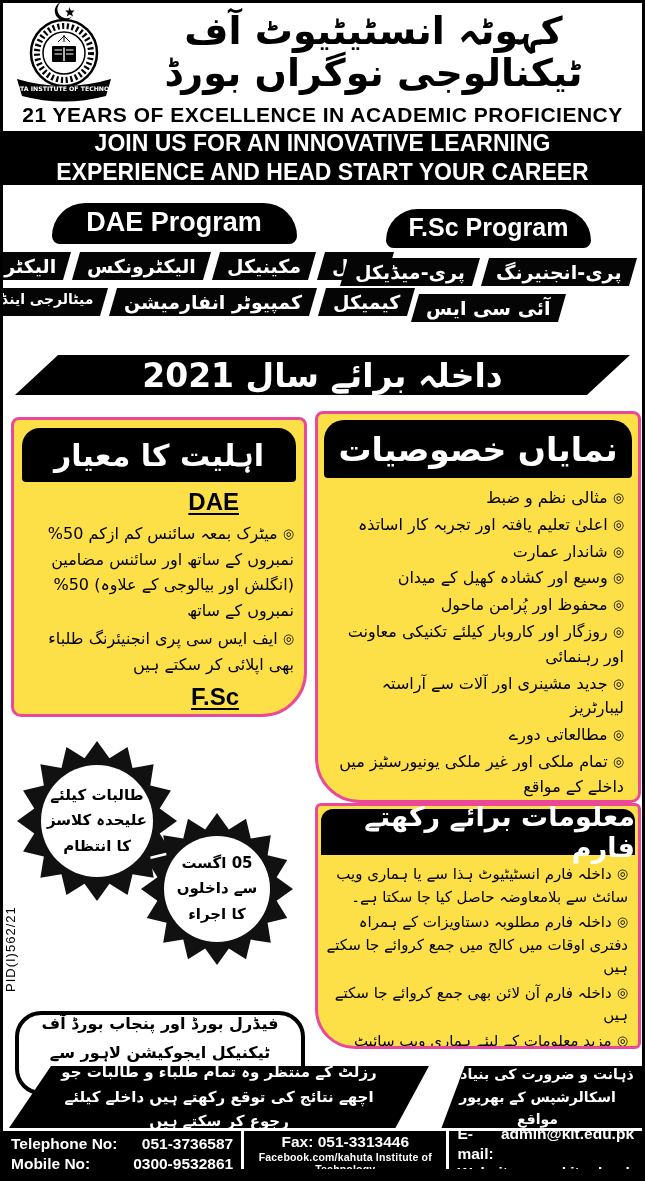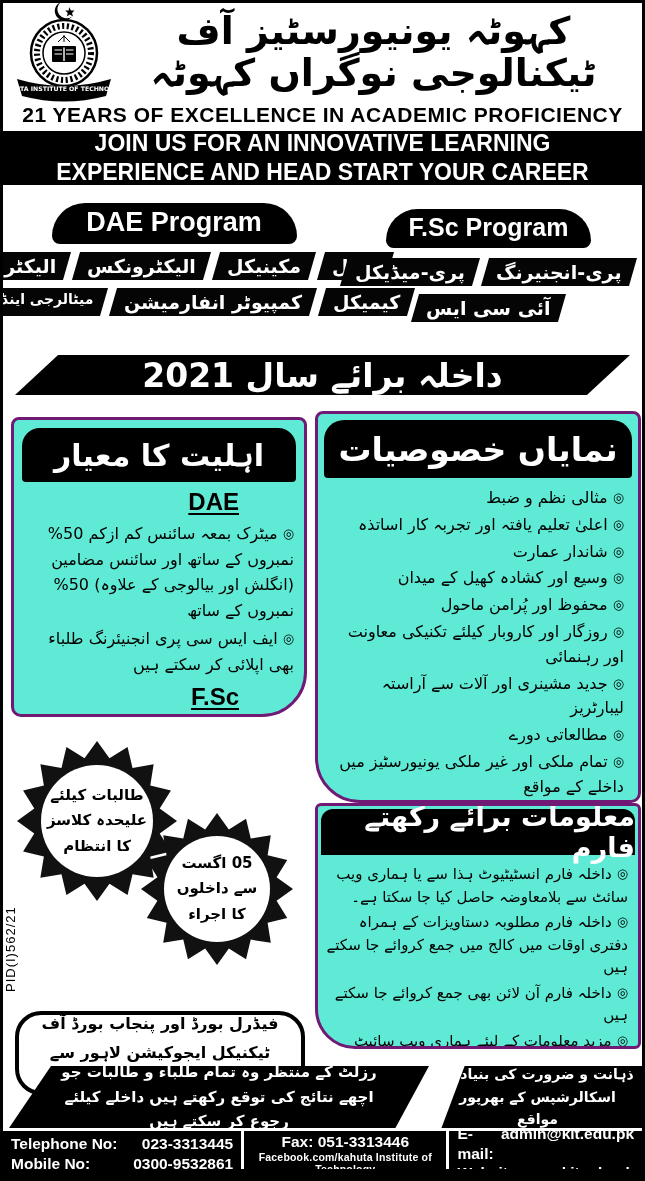--- a/index.html
+++ b/index.html
@@ -26,21 +26,21 @@
   .fsc .pill{width:205px;font-size:25px;margin:8px auto 10px;}
   .badge-row{display:flex;flex-direction:row-reverse;justify-content:center;gap:9px;margin-bottom:8px;}
   .badge{background:#050505;color:#fff;font-weight:bold;font-size:19px;padding:3px 11px;transform:skewX(-16deg);white-space:nowrap;direction:rtl;}
   .badge>span{display:inline-block;transform:skewX(16deg);}
   .badge.small{font-size:14px;}
   
   .admission-banner{position:absolute;top:352px;left:12px;right:12px;height:40px;background:#000;color:#fff;
     clip-path:polygon(7% 0,100% 0,93% 100%,0 100%);
     display:flex;align-items:center;justify-content:center;direction:rtl;font-size:33px;font-weight:bold;}
   
-  .box{position:absolute;border:3px solid #701a75;background:#5eead4;overflow:hidden;}
+  .box{position:absolute;border:3px solid #ec4899;background:#fde047;overflow:hidden;}
   .box-head{background:#000;color:#fff;display:flex;align-items:center;justify-content:center;direction:rtl;font-weight:bold;}
   .elig-box{top:414px;left:8px;width:296px;height:300px;border-radius:8px 8px 45px 10px;}
   .elig-box .box-head{margin:8px 8px 2px;height:54px;border-radius:18px 18px 4px 4px;font-size:30px;}
   .elig-body{padding:2px 10px 0 12px;direction:rtl;}
   .lat-head{font-family:"Liberation Sans",sans-serif;font-size:24px;font-weight:bold;text-decoration:underline;text-underline-offset:3px;padding:2px 55px 2px 0;direction:ltr;text-align:right;}
   .pt{font-size:16px;line-height:1.6;text-align:right;margin:3px 0;}
   .bullet{font-size:13px;margin-left:5px;position:relative;top:-1px;}
   .features-box{top:408px;left:312px;width:326px;height:392px;border-radius:8px 8px 10px 45px;}
   .features-box .box-head{margin:6px 6px 2px;height:58px;border-radius:20px 20px 4px 4px;font-size:33px;}
   .features-body{padding:4px 14px 0 8px;direction:rtl;}
@@ -100,21 +100,21 @@
         <line x1="57" y1="53" x2="64.5" y2="53" stroke="#fff" stroke-width="1"></line>
         <line x1="49" y1="41" x2="55" y2="35" stroke="#000" stroke-width="1"></line>
         <line x1="55" y1="41" x2="55" y2="34" stroke="#000" stroke-width="1"></line>
         <line x1="61" y1="41" x2="55" y2="35" stroke="#000" stroke-width="1"></line>
       </g>
       <g>
         <path d="M8 78 Q55 92 102 78 L97 95 Q55 106 13 95 Z" fill="#000"></path>
         <text x="55" y="90" text-anchor="middle" font-size="6.2" fill="#fff" font-weight="bold">KAHUTA INSTITUTE OF TECHNOLOGY</text>
       </g>
     </svg>
-    <div class="inst-title">کہوٹہ یونیورسٹیز آف ٹیکنالوجی نوگراں کہوٹہ</div>
+    <div class="inst-title">کہوٹہ انسٹیٹیوٹ آف ٹیکنالوجی نوگراں بورڈ</div>
   </div>
   <div class="tagline">21 YEARS OF EXCELLENCE IN ACADEMIC PROFICIENCY</div>
 
   <div class="join-banner">
     <span>JOIN US FOR AN INNOVATIVE LEARNING EXPERIENCE AND HEAD START YOUR CAREER</span>
   </div>
 
   <div class="programs">
     <div class="prog-col dae">
       <div class="pill">DAE Program</div>
@@ -198,21 +198,21 @@
 
   <div class="affiliation">فیڈرل بورڈ اور پنجاب بورڈ آف ٹیکنیکل ایجوکیشن لاہور سے الحاق شدہ</div>
 
   <div class="ribbon ribbon-left">رزلٹ کے منتظر وہ تمام طلباء و طالبات جو اچھے نتائج کی توقع رکھتے ہیں داخلے کیلئے رجوع کر سکتے ہیں</div>
   <div class="ribbon ribbon-right">ذہانت و ضرورت کی بنیاد پر اسکالرشپس کے بھرپور مواقع</div>
 
   <div class="contact-bar">
     <div class="contact-cell cell-1">
       <div class="crow">
         <span>Telephone No:</span>
-        <span class="val">023-3313445</span>
+        <span class="val">051-3736587</span>
       </div>
       <div class="crow">
         <span>Mobile No:</span>
         <span class="val">0300-9532861</span>
       </div>
     </div>
     <div class="contact-cell cell-2">
       <div class="fax-row">
         <span>Fax:</span>
         <span class="val">051-3313446</span>

